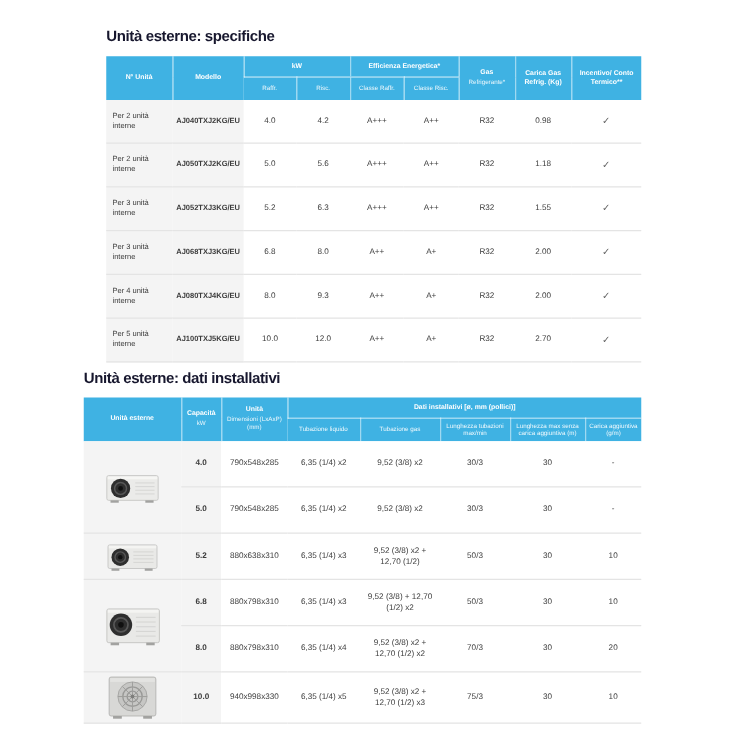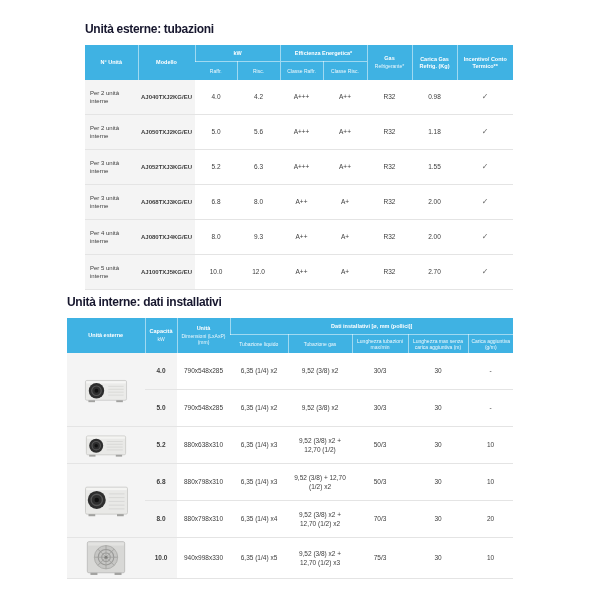--- a/index.html
+++ b/index.html
@@ -31,21 +31,21 @@
   td.left{text-align:left;padding-left:5px;font-size:6px;}
   td.model{font-weight:700;font-size:6px;}
   td.cap{font-weight:700;}
   td.check{color:#666;font-size:8px;}
   td.imgcell{background:var(--gray);}
   td.imgcell svg{display:block;margin:0 auto;}
 </style>
 </head>
 <body>
 
-<div class="title" id="title-spec">Unità esterne: tubazioni</div>
+<div class="title" id="title-spec">Unità esterne: specifiche</div>
 
 <table id="spec-table">
   <colgroup>
     <col style="width:53px">
       <col style="width:57px">
       <col style="width:42px">
       <col style="width:43px">
     <col style="width:43px">
       <col style="width:44px">
       <col style="width:45px">
@@ -135,21 +135,21 @@
         <td>12.0</td>
         <td>A++</td>
         <td>A+</td>
         <td>R32</td>
         <td>2.70</td>
         <td class="check">✓</td>
       </tr>
     </tbody>
 </table>
 
-<div class="title" id="title-install">Unità interne: dati installativi</div>
+<div class="title" id="title-install">Unità esterne: dati installativi</div>
 
 <table id="install-table">
   <colgroup>
     <col style="width:78px">
       <col style="width:32px">
       <col style="width:53px">
       <col style="width:58px">
     <col style="width:64px">
       <col style="width:56px">
       <col style="width:60px">

